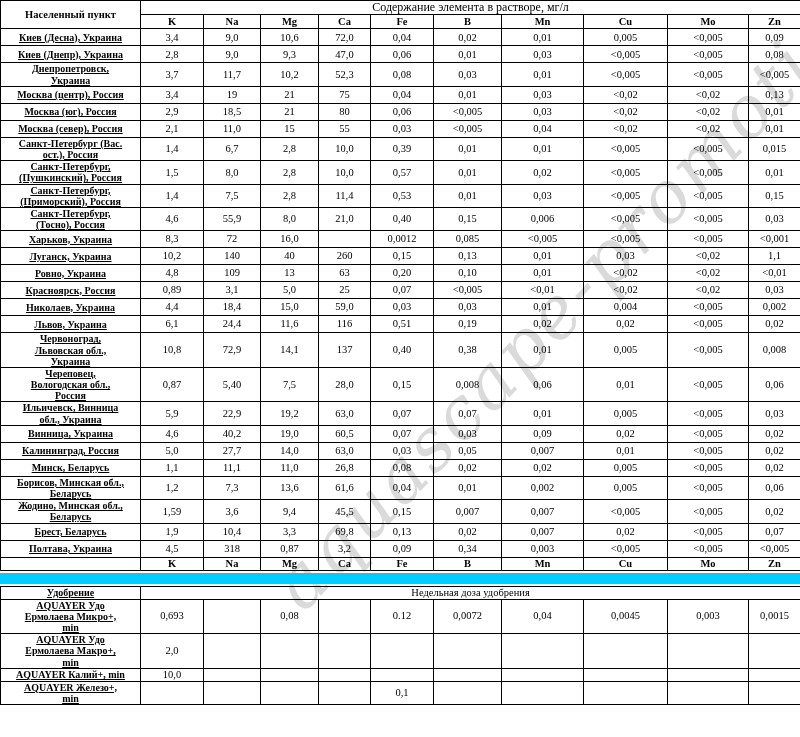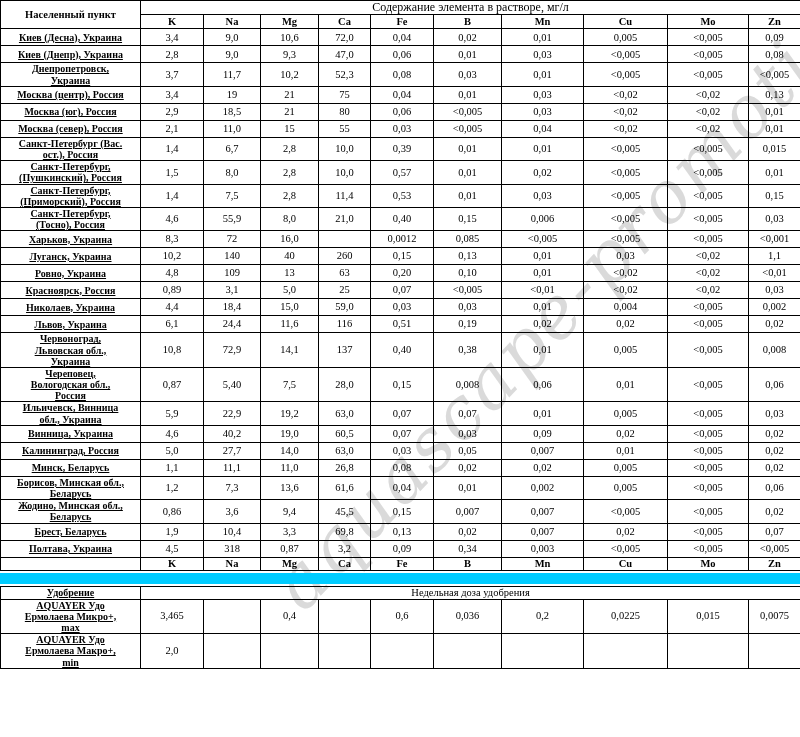--- a/index.html
+++ b/index.html
@@ -370,21 +370,21 @@
         <td>61,6</td>
         <td>0,04</td>
         <td>0,01</td>
         <td>0,002</td>
         <td>0,005</td>
         <td>&lt;0,005</td>
         <td>0,06</td>
       </tr>
       <tr>
         <td class="lbl">Жодино, Минская обл., Беларусь</td>
-        <td>0,86</td>
+        <td>1,59</td>
         <td>3,6</td>
         <td>9,4</td>
         <td>45,5</td>
         <td>0,15</td>
         <td>0,007</td>
         <td>0,007</td>
         <td>&lt;0,005</td>
         <td>&lt;0,005</td>
         <td>0,02</td>
       </tr>
@@ -449,39 +449,65 @@
       <col style="width:52px">
   </colgroup>
   <tbody>
     <tr class="title-row">
       <td class="lbl">Удобрение</td>
       <td colspan="10">Недельная доза удобрения</td>
     </tr>
   </tbody>
   <tbody id="fert-rows">
       <tr>
-        <td class="lbl">AQUAYER Удо Ермолаева Микро+, max</td>
-        <td>3,465</td>
-        <td></td>
-        <td>0,4</td>
-        <td></td>
-        <td>0,6</td>
-        <td>0,036</td>
-        <td>0,2</td>
-        <td>0,0225</td>
-        <td>0,015</td>
-        <td>0,0075</td>
+        <td class="lbl">AQUAYER Удо Ермолаева Микро+, min</td>
+        <td>0,693</td>
+        <td></td>
+        <td>0,08</td>
+        <td></td>
+        <td>0.12</td>
+        <td>0,0072</td>
+        <td>0,04</td>
+        <td>0,0045</td>
+        <td>0,003</td>
+        <td>0,0015</td>
       </tr>
       <tr>
         <td class="lbl">AQUAYER Удо Ермолаева Макро+, min</td>
         <td>2,0</td>
         <td></td>
         <td></td>
         <td></td>
         <td></td>
+        <td></td>
+        <td></td>
+        <td></td>
+        <td></td>
+        <td></td>
+      </tr>
+      <tr>
+        <td class="lbl">AQUAYER Калий+, min</td>
+        <td>10,0</td>
+        <td></td>
+        <td></td>
+        <td></td>
+        <td></td>
+        <td></td>
+        <td></td>
+        <td></td>
+        <td></td>
+        <td></td>
+      </tr>
+      <tr>
+        <td class="lbl">AQUAYER Железо+, min</td>
+        <td></td>
+        <td></td>
+        <td></td>
+        <td></td>
+        <td>0,1</td>
         <td></td>
         <td></td>
         <td></td>
         <td></td>
         <td></td>
       </tr>
     </tbody>
 </table>
 
 </body></html>

